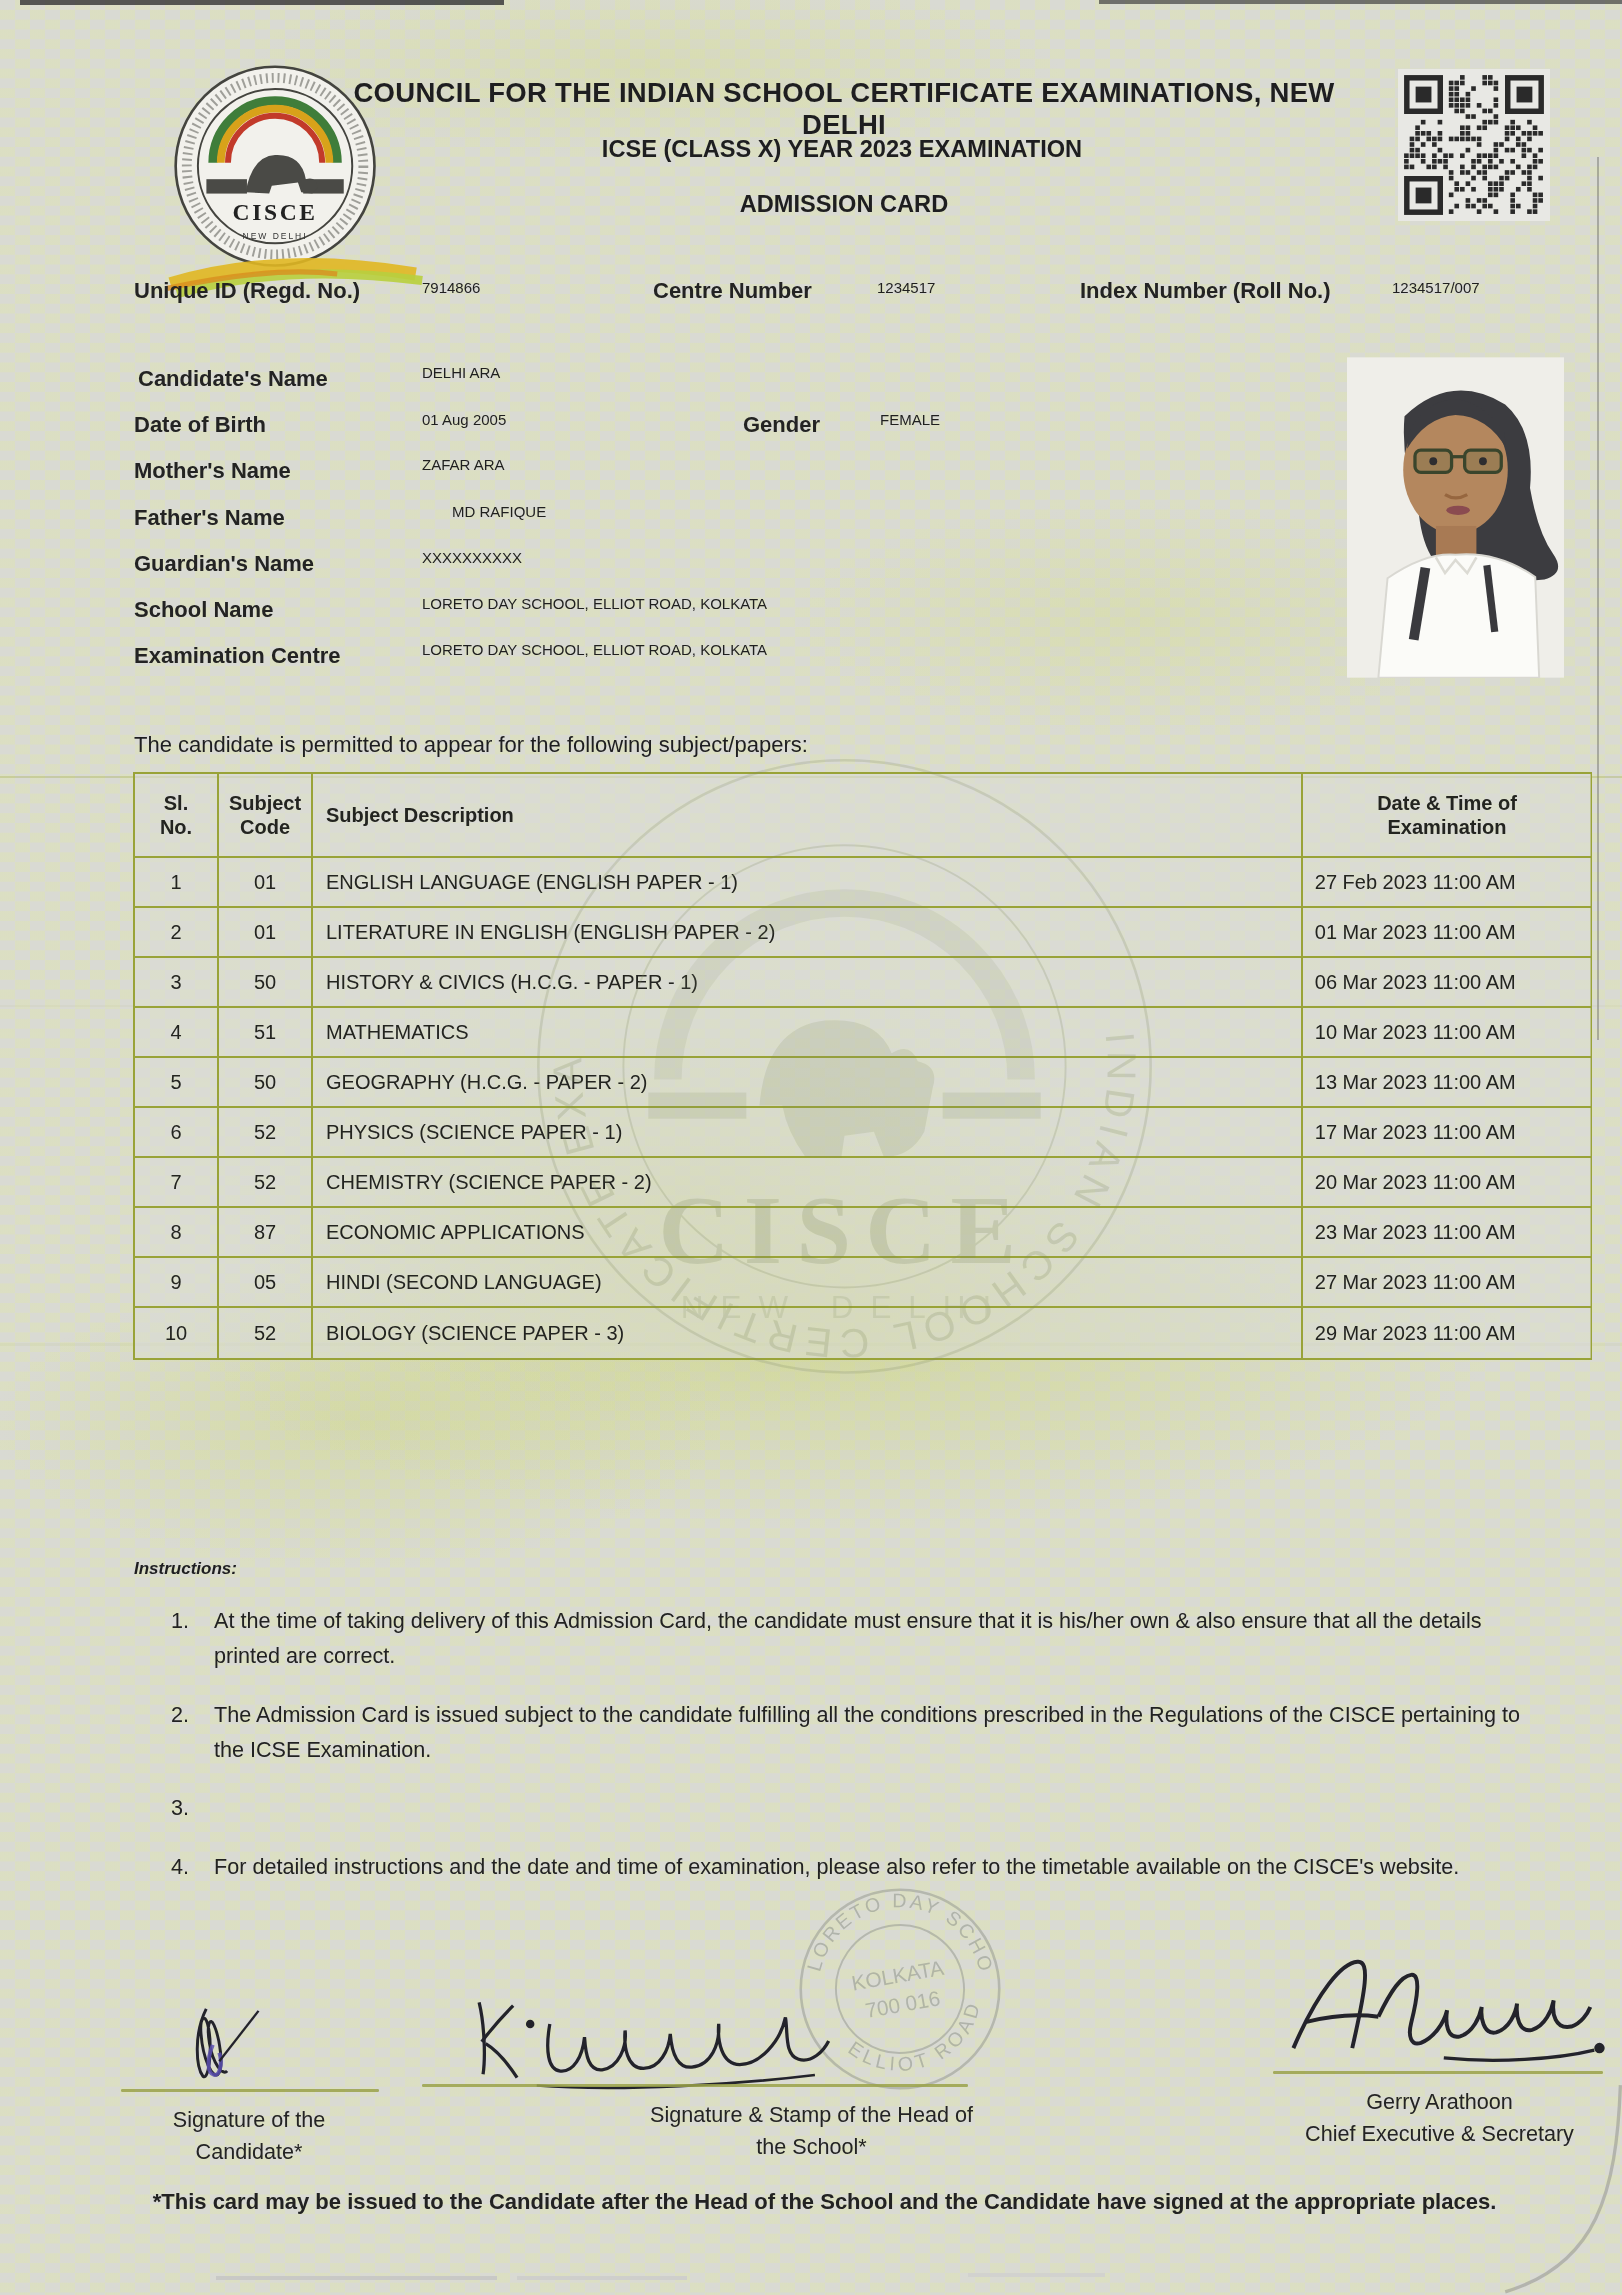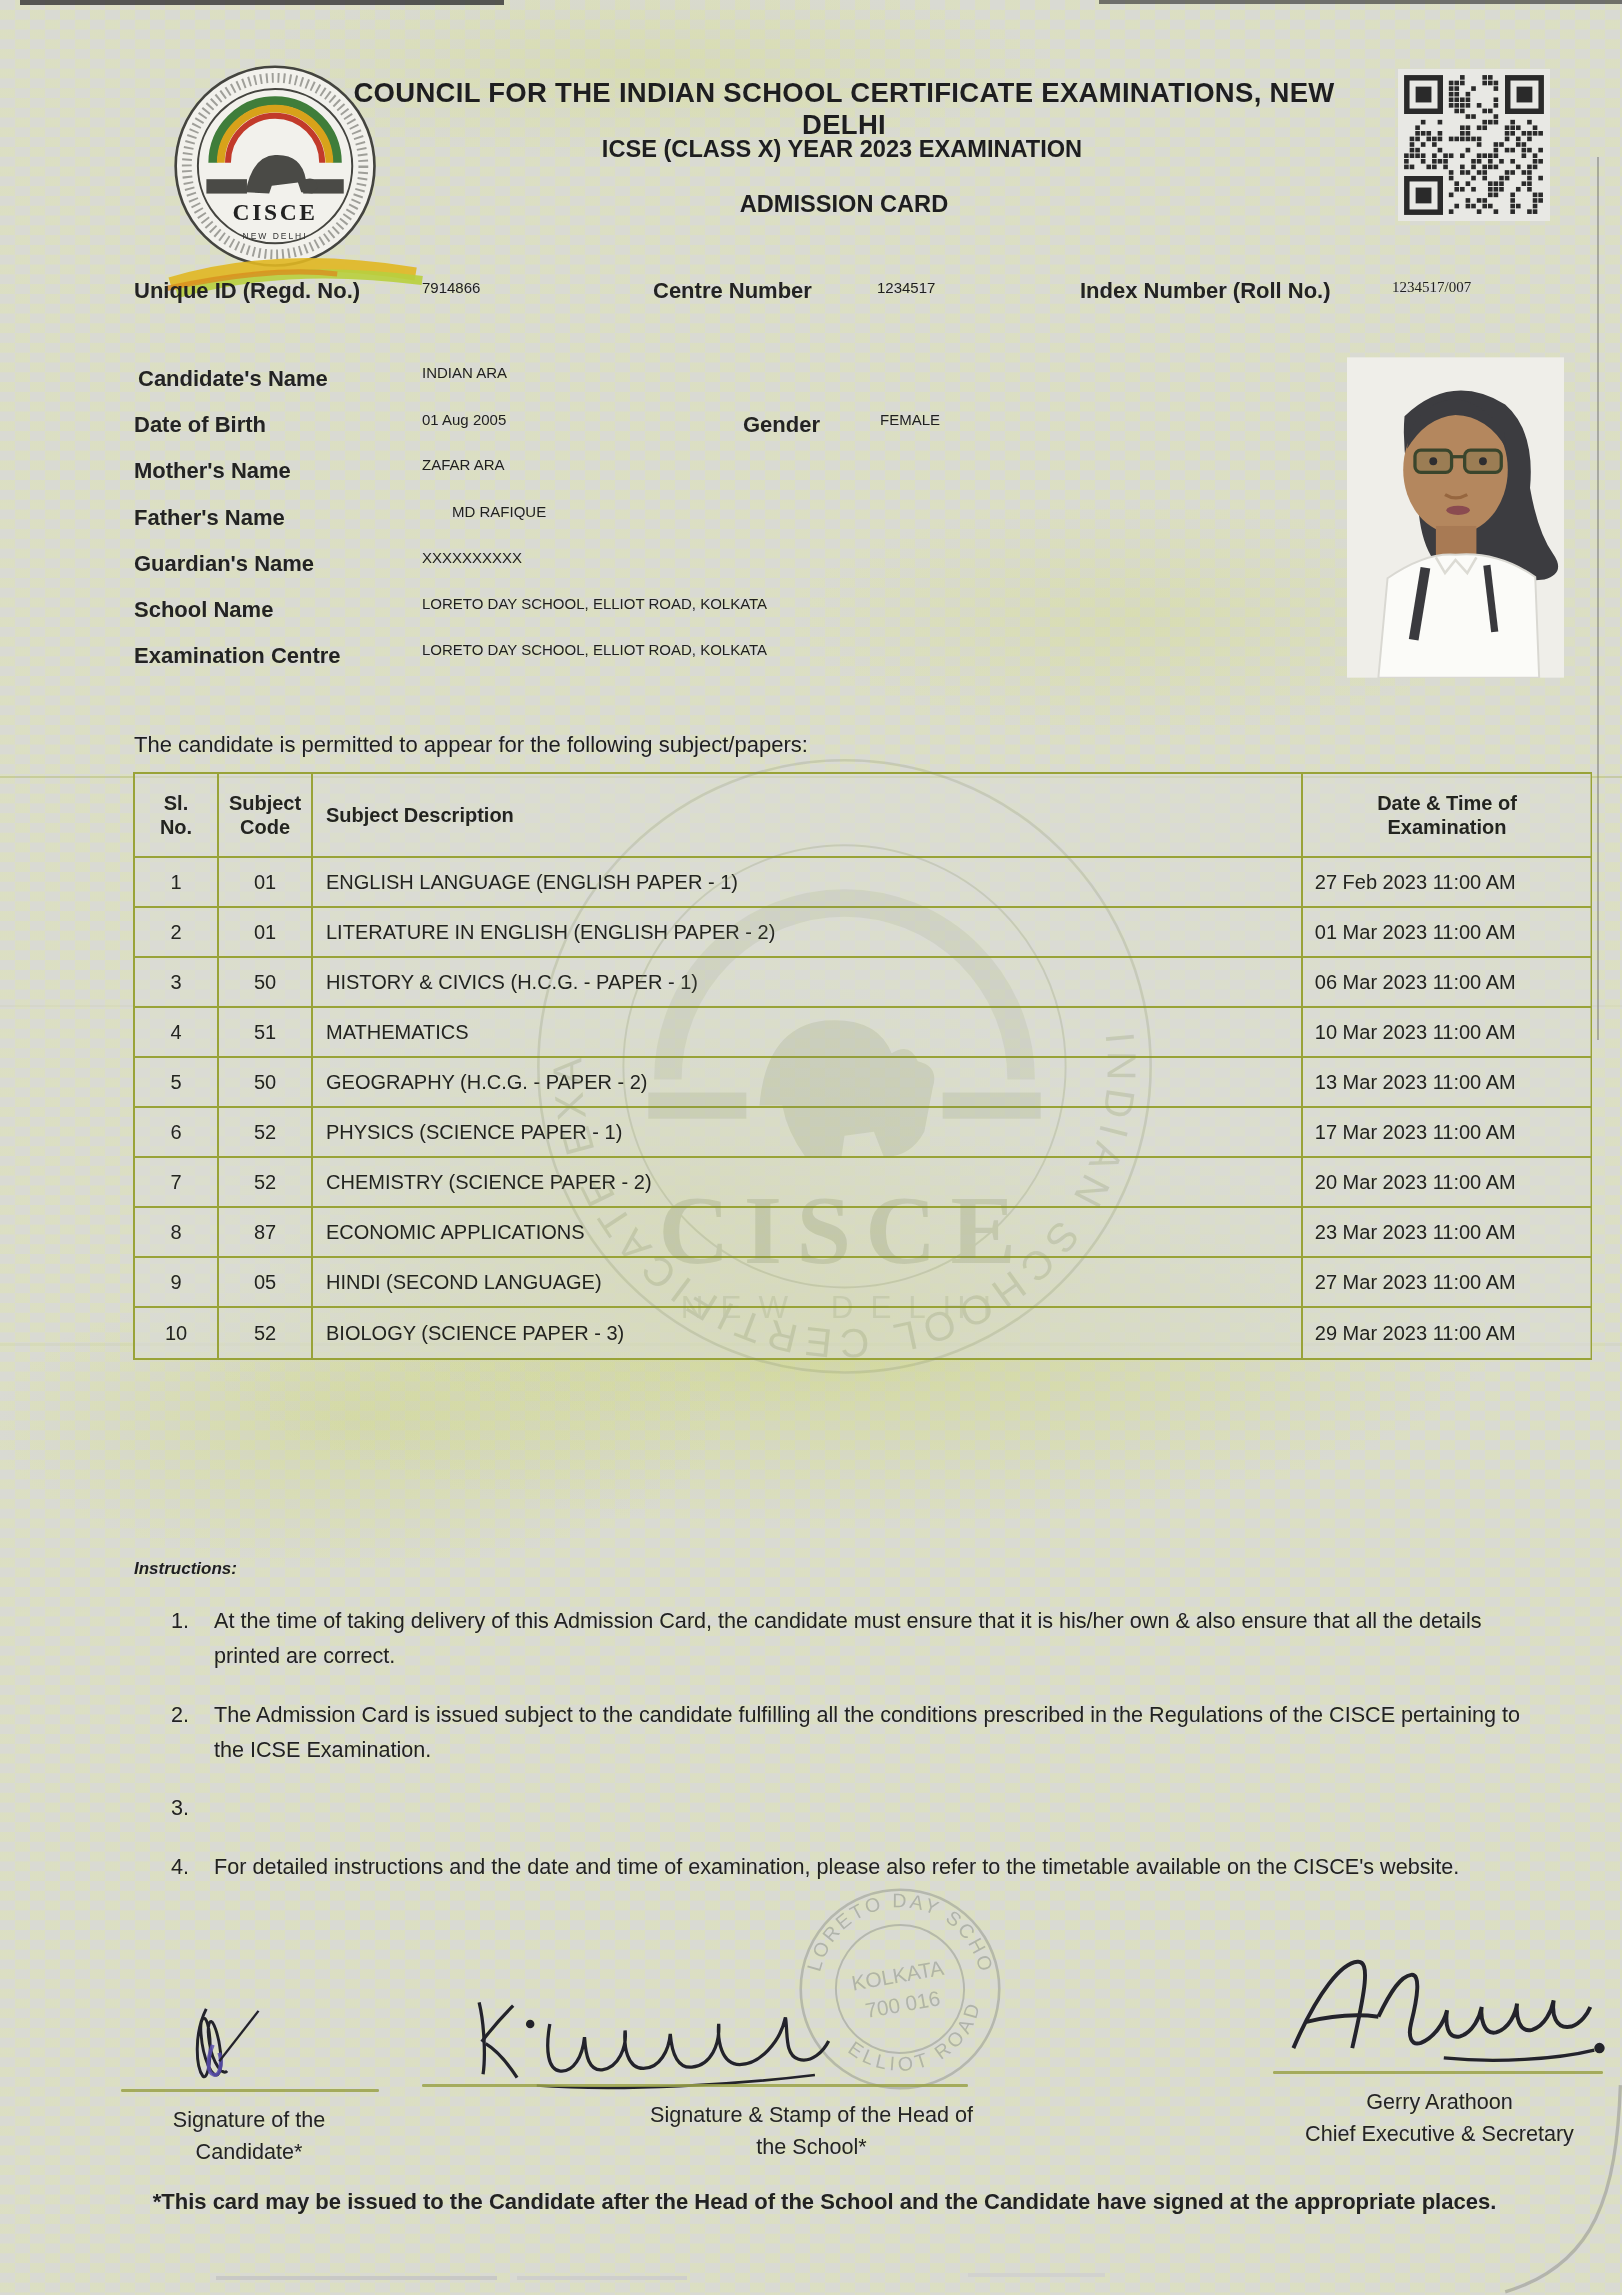--- a/index.html
+++ b/index.html
@@ -293,24 +293,24 @@
         <rect x="212.39999999999998" y="230.79999999999998" width="7.6" height="7.6"></rect>
         <rect x="221.6" y="230.79999999999998" width="7.6" height="7.6"></rect>
       </g>
   </svg>
 
   <div class="abs lbl" style="left:134px;top:278px;">Unique ID (Regd. No.)</div>
   <div class="abs val" style="left:422px;top:279px;">7914866</div>
   <div class="abs lbl" style="left:653px;top:278px;">Centre Number</div>
   <div class="abs val" style="left:877px;top:279px;">1234517</div>
   <div class="abs lbl" style="left:1080px;top:278px;">Index Number (Roll No.)</div>
-  <div class="abs val" style="left:1392px;top:279px;font-family:Liberation Serif, serif;">1234517/007</div>
+  <div class="abs val" style="left:1392px;top:279px;">1234517/007</div>
 
   <div class="abs lbl" style="left:138px;top:366px;">Candidate's Name</div>
-  <div class="abs val" style="left:422px;top:364px;">INDIAN ARA</div>
+  <div class="abs val" style="left:422px;top:364px;">DELHI ARA</div>
   <div class="abs lbl" style="left:134px;top:412px;">Date of Birth</div>
   <div class="abs val" style="left:422px;top:411px;">01 Aug 2005</div>
   <div class="abs lbl" style="left:743px;top:412px;">Gender</div>
   <div class="abs val" style="left:880px;top:411px;">FEMALE</div>
   <div class="abs lbl" style="left:134px;top:458px;">Mother's Name</div>
   <div class="abs val" style="left:422px;top:456px;">ZAFAR ARA</div>
   <div class="abs lbl" style="left:134px;top:505px;">Father's Name</div>
   <div class="abs val" style="left:422px;top:503px;margin-left:30px;">MD RAFIQUE</div>
   <div class="abs lbl" style="left:134px;top:551px;">Guardian's Name</div>
   <div class="abs val" style="left:422px;top:549px;">XXXXXXXXXX</div>

